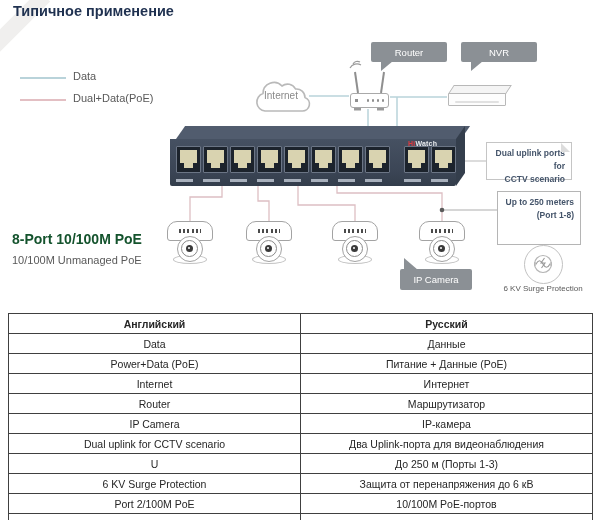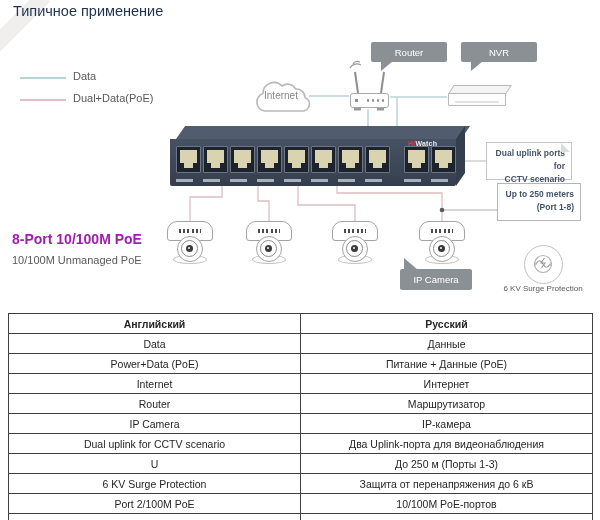--- a/index.html
+++ b/index.html
@@ -4,21 +4,21 @@
 <style>
   html,body{margin:0;padding:0;}
   body{
     width:600px;height:520px;background:#ffffff;overflow:hidden;
     font-family:"Liberation Sans","DejaVu Sans",sans-serif;
     position:relative;color:#262626;
   }
   
   .diagram{position:absolute;left:0;top:0;width:600px;height:312px;}
   .abs{position:absolute;}
-  .page-title{left:13px;top:3px;font-size:14.5px;font-weight:normal;color:#1f3150;}
+  .page-title{left:13px;top:3px;font-size:14.5px;font-weight:bold;color:#1f3150;}
   .watermark{left:-28px;top:18px;width:85px;height:16px;background:#f0efee;transform:rotate(-45deg);}
 
   
   .leg-line{width:46px;height:2px;top:0;}
   .leg-data{left:20px;top:77px;background:#b9d3da;}
   .leg-poe{left:20px;top:99px;background:#e3bfc3;}
   .leg-label{font-size:11px;color:#595959;}
   .leg-label.d{left:73px;top:70px;}
   .leg-label.p{left:73px;top:92px;}
 
@@ -71,41 +71,41 @@
   .strip2{left:404px;top:179px;width:52px;}
   .led{width:3px;height:3px;border-radius:50%;background:#cbd3dd;z-index:3;}
   .brand{left:408px;top:140px;font-size:7px;font-weight:bold;z-index:3;letter-spacing:.2px;}
   .brand .hi{color:#e0393e;}
   .brand .wa{color:#e9ebee;}
 
   
   .note{background:#fff;border:1px solid #c5c5c5;color:#44546a;font-weight:600;
         font-size:8.5px;line-height:1.55;padding:4px 6px;box-sizing:border-box;z-index:3;text-align:right;}
   .note-uplink{left:486px;top:142px;width:86px;height:38px;}
-  .note-dist{left:497px;top:183px;width:84px;height:38px;border-color:#b5b5b5;}
+  .note-dist{left:497px;top:191px;width:84px;height:54px;border-color:#b5b5b5;}
   .fold{left:561px;top:143px;width:9px;height:9px;z-index:4;
         background:linear-gradient(225deg,#ffffff 48%,#dcdcdc 52%);}
 
   
   .cam{width:46px;height:48px;z-index:2;}
   .cam .cap{position:absolute;left:0;top:0;width:46px;height:20px;background:#fff;
             border:1.3px solid #a3a3a3;border-radius:10px 10px 3px 3px;box-sizing:border-box;}
   .cam .vents{position:absolute;left:12px;top:8px;width:22px;height:4px;
               background:repeating-linear-gradient(90deg,#4a4a4a 0 2px,transparent 2px 4.2px);}
   .cam .base{position:absolute;left:6px;top:34px;width:34px;height:9px;border:1px solid #c2c2c2;
              border-radius:50%;background:#fff;box-sizing:border-box;}
   .cam .dome{position:absolute;left:10px;top:15px;width:26px;height:26px;background:#fff;
              border:1.3px solid #a3a3a3;border-radius:50%;box-sizing:border-box;}
   .cam .ring{position:absolute;left:3px;top:3px;width:17px;height:17px;border:1.2px solid #8a8a8a;
              border-radius:50%;box-sizing:border-box;}
   .cam .core{position:absolute;left:4px;top:4px;width:7px;height:7px;background:#3a3a3a;border-radius:50%;}
   .cam .spec{position:absolute;left:2px;top:1.5px;width:2px;height:2px;background:#fff;border-radius:50%;}
 
   
-  .prod-name{left:12px;top:231px;font-size:14px;font-weight:bold;color:#a21caf;}
+  .prod-name{left:12px;top:231px;font-size:14px;font-weight:bold;color:#14532d;}
   .prod-sub{left:12px;top:254px;font-size:11px;color:#595959;}
 
   
   .surge-circle{left:524px;top:245px;width:37px;height:37px;border:1.3px solid #c2c2c2;border-radius:50%;z-index:2;}
   .surge-label{left:490px;top:284px;width:106px;text-align:center;font-size:8px;color:#595959;z-index:2;}
 
   
   table.trans{position:absolute;left:8px;top:313px;width:584px;border-collapse:collapse;
               font-size:10.5px;color:#262626;table-layout:fixed;}
   table.trans th,table.trans td{border:1px solid #404040;padding:2px 6px;height:15px;

